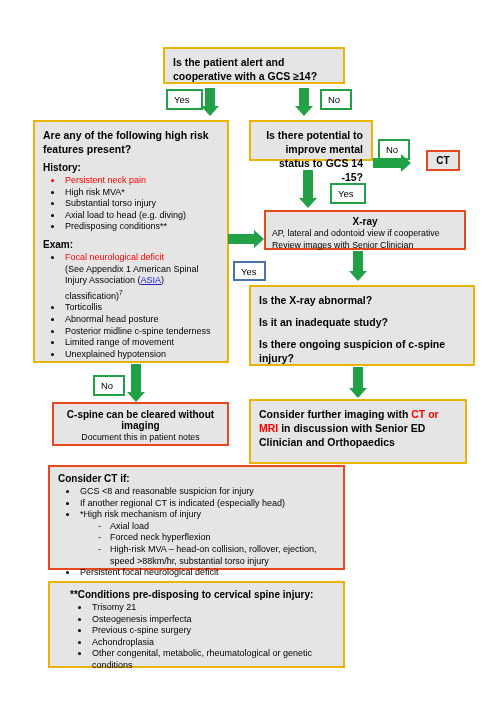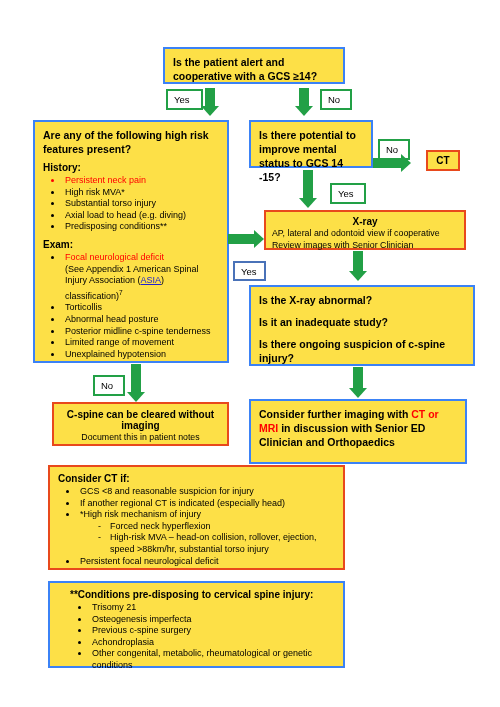--- a/index.html
+++ b/index.html
@@ -14,22 +14,22 @@
   #canvas {
     position: relative;
     width: 500px;
     height: 707px;
     overflow: hidden;
     background: #ffffff;
   }
   .box {
     position: absolute;
     box-sizing: border-box;
-    background: #fde047;
-    border: 2px solid #3b82f6;
+    background: #e5e5e5;
+    border: 2px solid #eab308;
   }
   .box.red { border-color: #E8491C; }
   .label-box {
     position: absolute;
     box-sizing: border-box;
     background: #ffffff;
     border: 2px solid #22A046;
     font-size: 9.5px;
     display: flex;
     align-items: center;
@@ -145,21 +145,21 @@
         <div class="sub"><span>(See Appendix 1 American Spinal Injury Association (</span><a class="link" href="#">ASIA</a><span>) classification)</span><span class="sup">7</span></div>
       </li>
       <li>Torticollis</li>
       <li>Abnormal head posture</li>
       <li>Posterior midline c-spine tenderness</li>
       <li>Limited range of movement</li>
       <li>Unexplained hypotension</li>
     </ul>
   </div>
 
-  <div class="box pad q" style="left:249px; top:120px; width:124px; height:48px;">
+  <div class="box pad q" style="left:249px; top:120px; width:124px; height:41px;text-align:right;">
     <span>Is there potential to improve mental status to GCS 14 -15?</span>
   </div>
 
   <div class="label-box" style="left:378px; top:139px; width:32px; height:21px;">
     <span>No</span>
   </div>
 
   <div>
     <div class="arrow-shaft-h" style="left:373px; top:158px; width:30px; height:10px;"></div>
     <div class="arrow-head-r" style="left:401px; top:154px;"></div>
@@ -230,20 +230,21 @@
   </div>
 
   <div class="box red" style="left:48px; top:465px; width:297px; height:105px; padding:6px 8px;">
     <div class="hdr">Consider CT if:</div>
     <ul class="bul">
       <li>GCS &lt;8 and reasonable suspicion for injury</li>
       <li>If another regional CT is indicated (especially head)</li>
       <li>
         <span>*High risk mechanism of injury</span>
         <ul class="dash">
+          <li>Axial load</li>
           <li>Forced neck hyperflexion</li>
           <li>High-risk MVA – head-on collision, rollover, ejection, speed &gt;88km/hr, substantial torso injury</li>
         </ul>
       </li>
       <li>Persistent focal neurological deficit</li>
     </ul>
   </div>
 
   <div class="box" style="left:48px; top:581px; width:297px; height:87px; padding:6px 20px;">
     <div class="hdr">**Conditions pre-disposing to cervical spine injury:</div>

